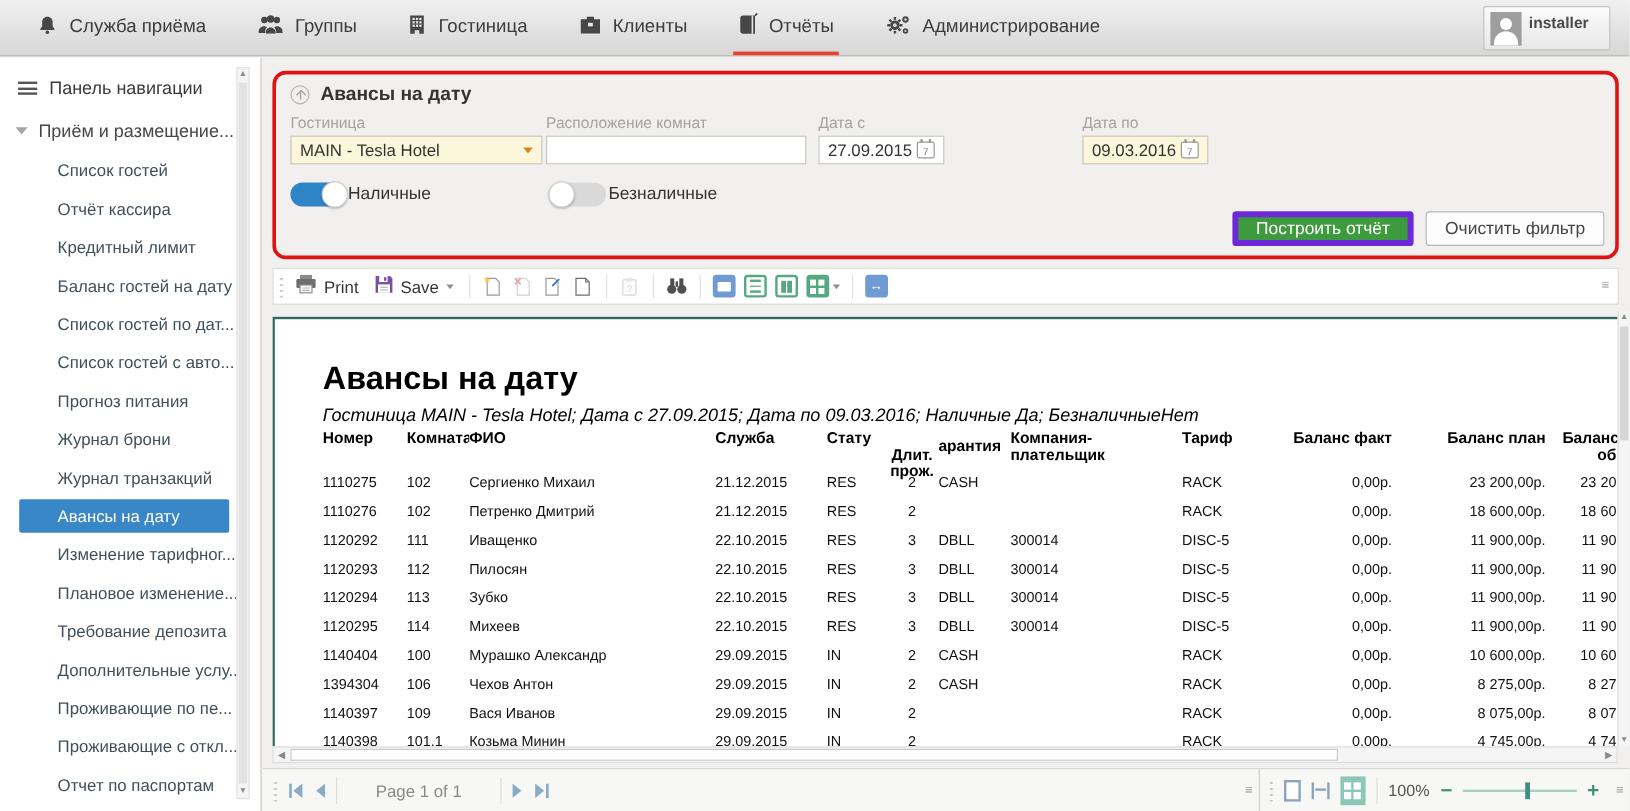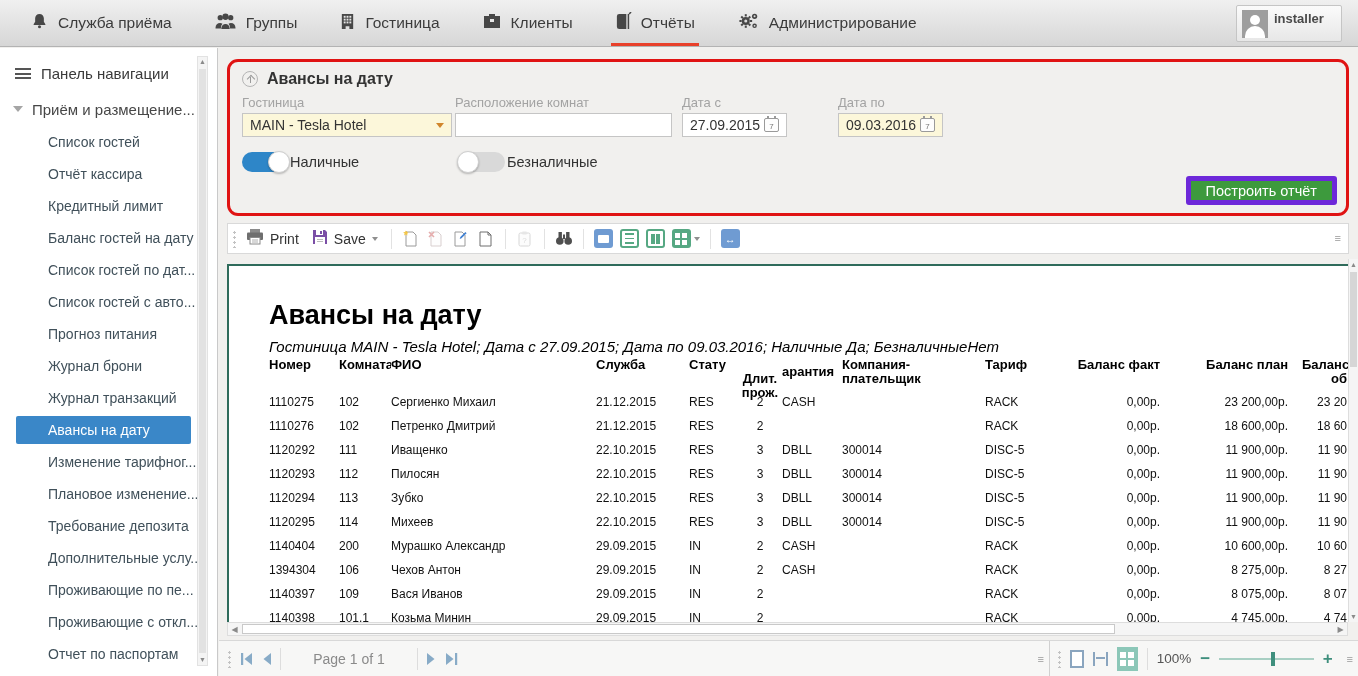--- a/index.html
+++ b/index.html
@@ -52,21 +52,21 @@
   .collapse-circle::after{content:'';position:absolute;left:6.5px;top:5px;width:1.5px;height:6px;background:#9a9a9a;}
   .filter-fields{display:flex;margin-top:7px;}
   .ffield{display:flex;flex-direction:column;}
   .ffield .flabel{font-size:13px;color:#a3a3a3;margin-bottom:3px;white-space:nowrap;}
   .fbox{height:24px;border:1px solid #c5c5c5;background:#fff;display:flex;align-items:center;padding:0 7px;font-size:14px;color:#333;}
   .fbox.yellow{background:var(--field-yellow);}
   .fbox input{border:none;outline:none;background:transparent;width:100%;font-size:14px;color:#333;}
   .caret{width:0;height:0;border-left:4px solid transparent;border-right:4px solid transparent;border-top:5px solid #8f8f8f;margin-left:auto;}
   .caret.orange{border-top-color:#d1862c;}
   .f1{width:210px;} .f2{width:213px;margin-left:7px;} .f3{width:217px;margin-left:3px;}
-  .f4{width:105px;margin-left:10px;} .f5{width:105px;margin-left:51px;}
+  .f4{width:105px;margin-left:10px;} .f5{width:105px;margin-left:115px;}
   .cal{width:15px;height:14px;border:1px solid #9a9a9a;border-radius:2px;position:relative;
     font-size:8px;color:#777;display:flex;align-items:flex-end;justify-content:center;margin-left:auto;flex:none;cursor:pointer;background:#fdfdfd;}
   .cal::before,.cal::after{content:'';position:absolute;top:-3px;width:2px;height:3px;background:#9a9a9a;}
   .cal::before{left:2px;} .cal::after{right:2px;}
   .filter-toggles{display:flex;margin-top:15px;}
   .toggle-wrap{display:flex;align-items:center;width:217px;cursor:pointer;}
   .switch{width:46px;height:20px;border-radius:10px;position:relative;flex:none;}
   .switch.on{background:var(--toggle-blue);}
   .switch.off{background:#d9d9d9;}
   .knob{position:absolute;top:-1px;width:22px;height:22px;border-radius:50%;background:#fff;border:1px solid #cfcfcf;box-shadow:0 1px 2px rgba(0,0,0,.25);}
@@ -309,20 +309,21 @@
         </div>
         <div class="toggle-wrap">
           <span class="switch off">
               <span class="knob"></span>
             </span>
           <span class="tlabel">Безналичные</span>
         </div>
       </div>
       <div class="filter-buttons">
         <div class="btn green">Построить отчёт</div>
+        <div class="btn white">Очистить фильтр</div>
       </div>
     </div>
 
     <div class="rtoolbar">
       <span class="vdots"></span>
       <span class="tbtn">
         <span><svg width="18" height="16" viewBox="0 0 18 16">
               <rect x="4" y="0" width="10" height="4" fill="#8a8a8a"></rect>
               <rect x="1" y="3.5" width="16" height="7.5" rx="1" fill="#6e6e6e"></rect>
               <rect x="4" y="8.5" width="10" height="6.5" fill="#fff" stroke="#8a8a8a"></rect>
@@ -515,21 +516,21 @@
                 <div class="tcell a-center col5" style="width: 44px;">3</div>
                 <div class="tcell a-left col6" style="width: 60px;">DBLL</div>
                 <div class="tcell a-left col7" style="width: 143px;">300014</div>
                 <div class="tcell a-left col8" style="width: 85px;">DISC-5</div>
                 <div class="tcell a-right col9" style="width: 110px;">0,00р.</div>
                 <div class="tcell a-right col10" style="width: 122px;">11 900,00р.</div>
                 <div class="tcell a-right col11" style="width: 75px;">11 90</div>
               </div>
               <div class="trow">
                 <div class="tcell a-left col0" style="width: 70px;">1140404</div>
-                <div class="tcell a-left col1" style="width: 52px;">200</div>
+                <div class="tcell a-left col1" style="width: 52px;">100</div>
                 <div class="tcell a-left col2" style="width: 205px;">Мурашко Александр</div>
                 <div class="tcell a-left col3" style="width: 93px;">29.09.2015</div>
                 <div class="tcell a-left col4" style="width: 49px;">IN</div>
                 <div class="tcell a-center col5" style="width: 44px;">2</div>
                 <div class="tcell a-left col6" style="width: 60px;">CASH</div>
                 <div class="tcell a-left col7" style="width: 143px;"></div>
                 <div class="tcell a-left col8" style="width: 85px;">RACK</div>
                 <div class="tcell a-right col9" style="width: 110px;">0,00р.</div>
                 <div class="tcell a-right col10" style="width: 122px;">10 600,00р.</div>
                 <div class="tcell a-right col11" style="width: 75px;">10 60</div>

